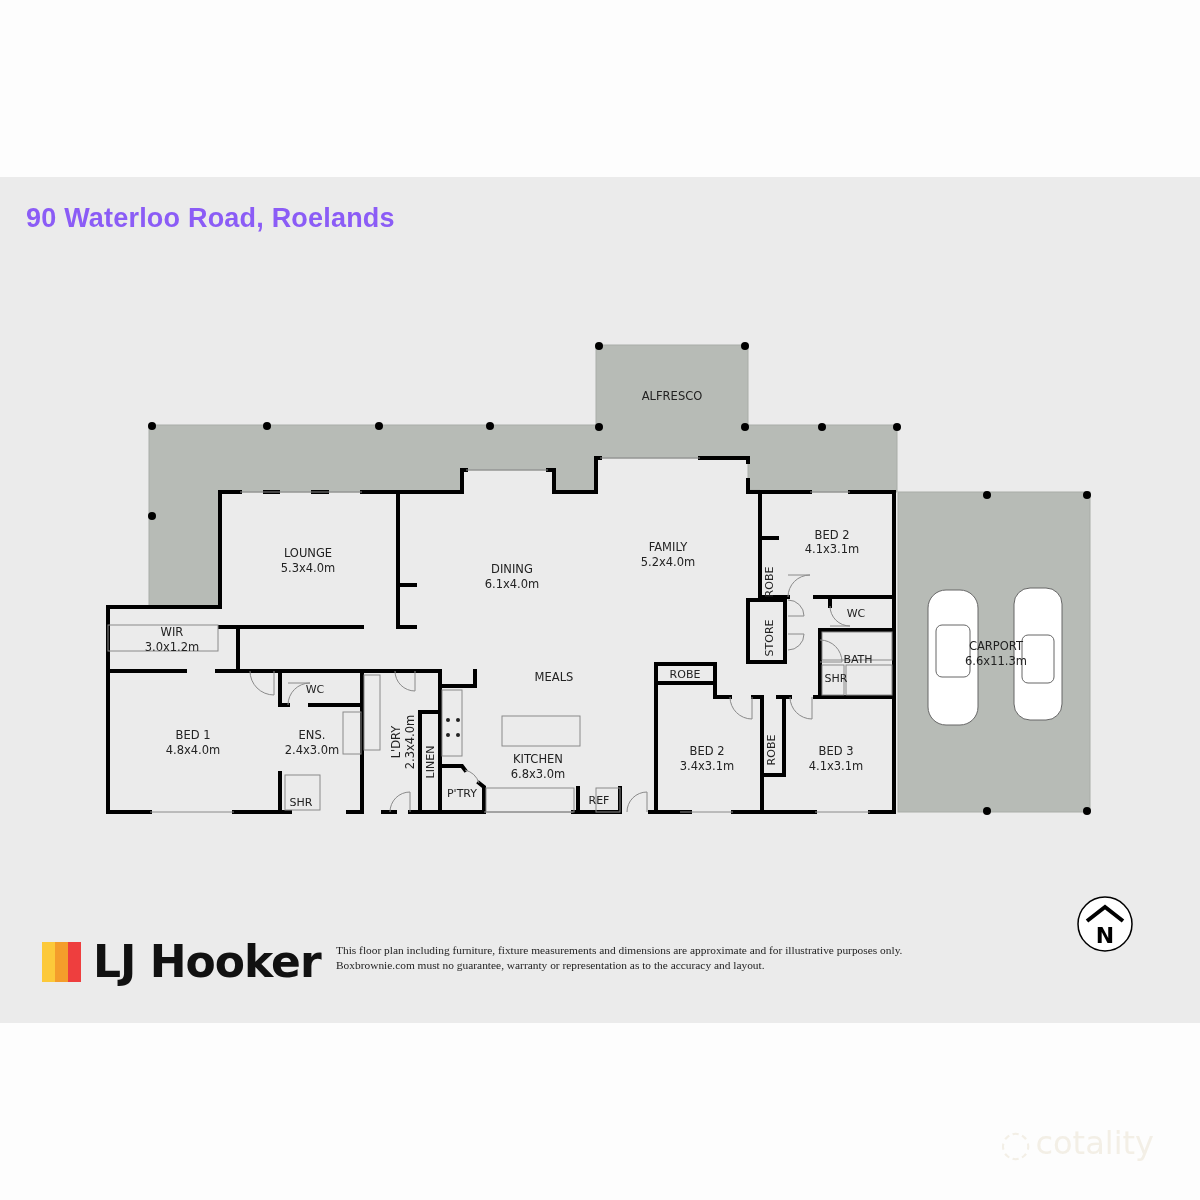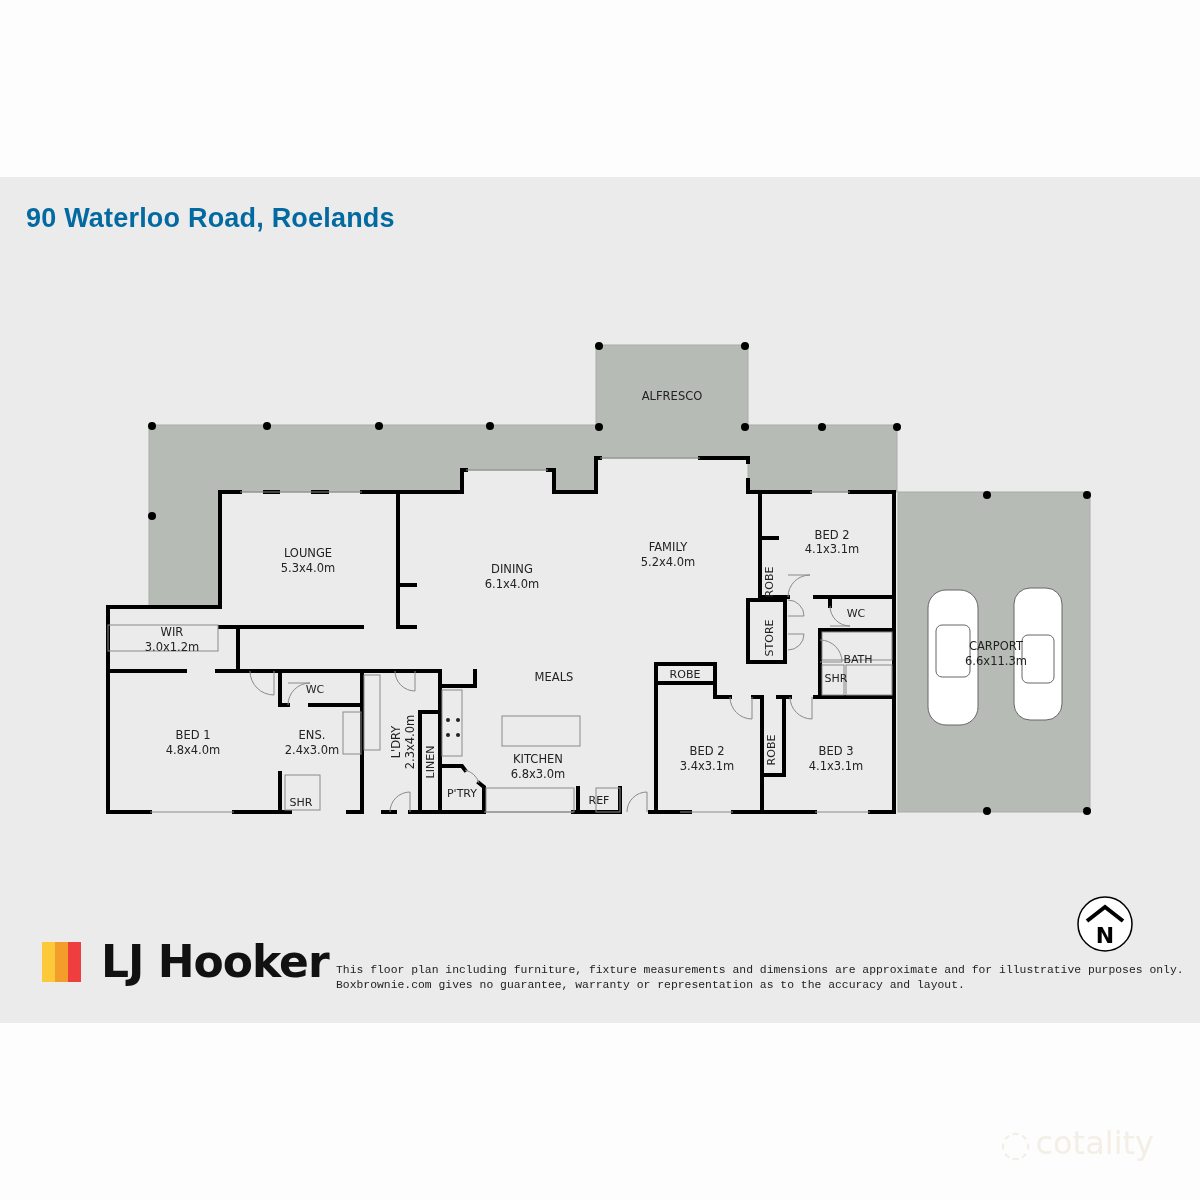--- a/index.html
+++ b/index.html
@@ -1,25 +1,25 @@
 <!DOCTYPE html>
 <html><head>
 <meta charset="utf-8">
 <style>
   html,body{margin:0;padding:0;}
   body{width:1200px;height:1200px;background:#fdfdfd;position:relative;overflow:hidden;font-family:"Liberation Sans",sans-serif;}
   .panel{position:absolute;left:0;top:177px;width:1200px;height:846px;background:#ebebeb;}
-  .title{position:absolute;left:26px;top:203px;font-size:27px;font-weight:bold;color:#0369a1;letter-spacing:0.2px;font-family:"Liberation Sans",sans-serif;}
+  .title{position:absolute;left:26px;top:203px;font-size:27px;font-weight:bold;color:#8b5cf6;letter-spacing:0.2px;font-family:"Liberation Sans",sans-serif;}
   svg.plan{position:absolute;left:0;top:0;}
   .rl{font-family:"DejaVu Sans",sans-serif;font-size:11.5px;fill:#222;text-anchor:middle;}
   .rs{font-family:"DejaVu Sans",sans-serif;font-size:11px;fill:#222;text-anchor:middle;}
   .logo{position:absolute;left:42px;top:940px;height:44px;display:flex;align-items:center;}
   .bar{width:13px;height:40px;display:inline-block;}
-  .logo-text{font-family:"DejaVu Sans",sans-serif;font-size:44px;font-weight:bold;color:#111;margin-left:20px;letter-spacing:-1px;line-height:44px;}
-  .disclaimer{position:absolute;left:336px;top:943px;font-size:11.4px;color:#222;line-height:14.5px;font-family:Liberation Mono, monospace;margin-top:20px;}
+  .logo-text{font-family:"DejaVu Sans",sans-serif;font-size:44px;font-weight:bold;color:#111;margin-left:12px;letter-spacing:-1px;line-height:44px;}
+  .disclaimer{position:absolute;left:336px;top:943px;font-size:11.4px;color:#222;line-height:14.5px;font-family:Liberation Serif, serif;}
   .north{position:absolute;left:1076px;top:895px;width:58px;height:58px;}
   .watermark{position:absolute;left:1000px;top:1118px;width:200px;height:50px;font-family:"DejaVu Sans",sans-serif;font-size:32px;color:#f3efe6;display:flex;align-items:center;}
 </style>
 </head>
 <body>
 
 <div class="panel"></div>
 <div class="title">90 Waterloo Road, Roelands</div>
 
 <svg class="plan" width="1200" height="1200">
@@ -209,21 +209,21 @@
 
 <div class="logo">
   <span class="bar" style="background:#fcc93a"></span>
   <span class="bar" style="background:#f49d2b"></span>
   <span class="bar" style="background:#ee3e3e"></span>
   <span class="logo-text">LJ Hooker</span>
 </div>
 
 <div class="disclaimer">
   <div>This floor plan including furniture, fixture measurements and dimensions are approximate and for illustrative purposes only.</div>
-  <div>Boxbrownie.com gives no guarantee, warranty or representation as to the accuracy and layout.</div>
+  <div>Boxbrownie.com must no guarantee, warranty or representation as to the accuracy and layout.</div>
 </div>
 
 <svg class="north" viewBox="0 0 58 58">
   <circle cx="29" cy="29" r="27" fill="#fff" stroke="#000" stroke-width="1.5"></circle>
   <polyline points="11,26 29,12 47,26" fill="none" stroke="#000" stroke-width="4"></polyline>
   <text x="29" y="48" text-anchor="middle" font-family="DejaVu Sans, sans-serif" font-weight="bold" font-size="22" fill="#000">N</text>
 </svg>
 
 <div class="watermark">
   <span style="font-size:36px;margin-right:4px;">◌</span>

